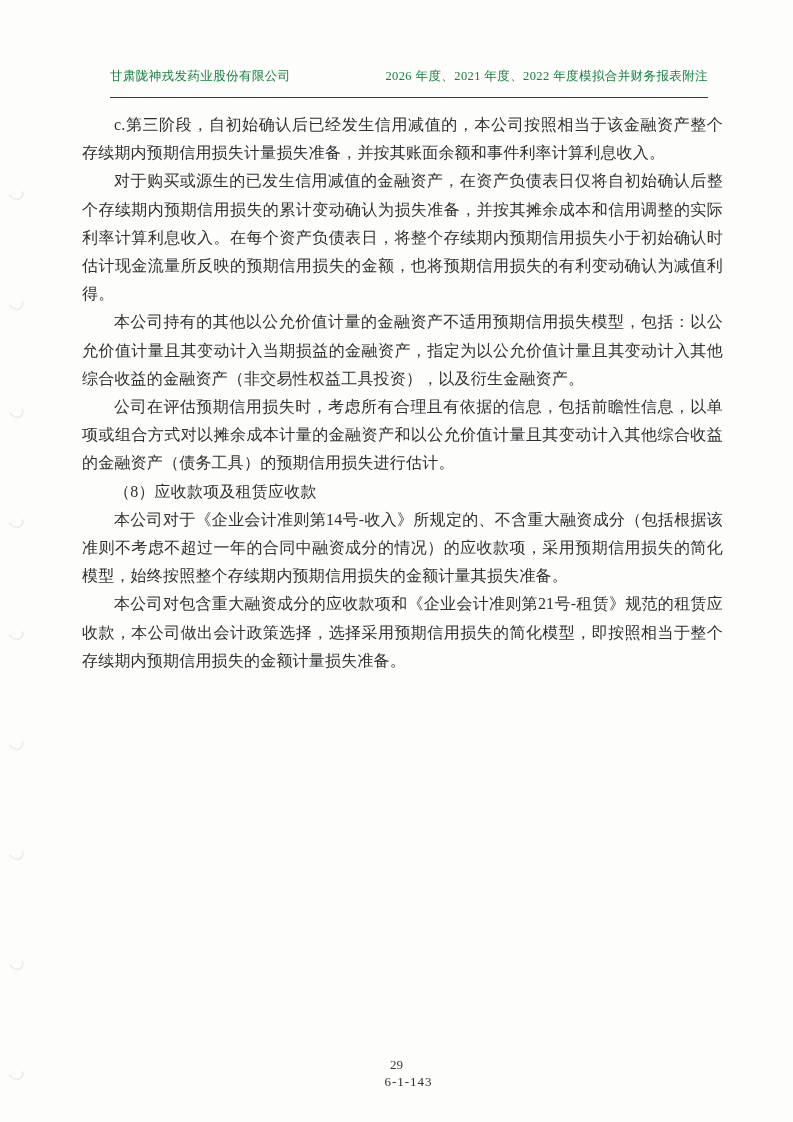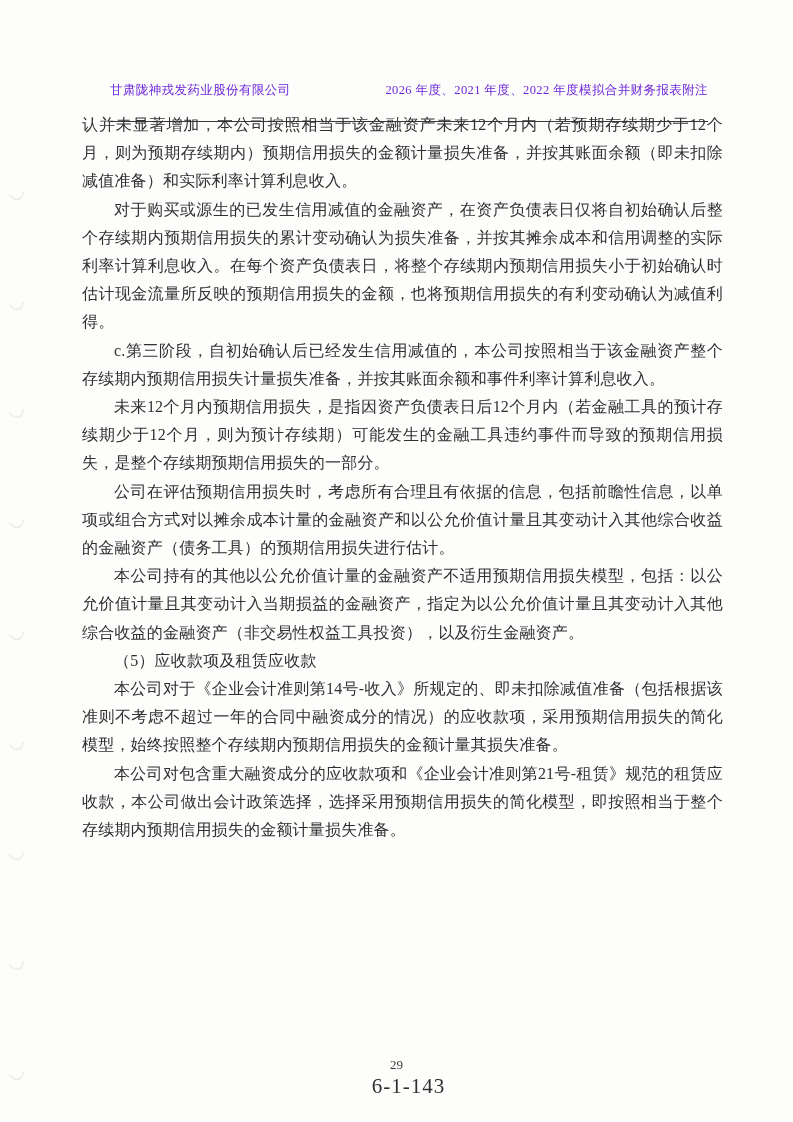--- a/index.html
+++ b/index.html
@@ -31,27 +31,26 @@
     opacity: 0.8;
   }
   .header {
     position: absolute;
     left: 110px;
     top: 68px;
     width: 598px;
     display: flex;
     justify-content: space-between;
     align-items: flex-end;
-    padding-bottom: 22px;
+    padding-bottom: 12px;
     border-bottom: 1.6px solid #3a3a3a;
     font-size: 12.5px;
-    color: #6d28d9;
+    color: #15803d;
     letter-spacing: 0.4px;
     white-space: nowrap;
-    margin-top: 14px;
   }
   .content {
     position: absolute;
     left: 82px;
     top: 111px;
     width: 641px;
     font-size: 16px;
     line-height: 28.2px;
     color: #303030;
     text-align: justify;
@@ -66,21 +65,21 @@
     width: 100%;
     text-align: center;
   }
   .footer-pageno {
     top: 1057px;
     font-size: 13px;
     color: #3a3a3a;
   }
   .footer-docno {
     top: 1074px;
-    font-size: 21px;
+    font-size: 13px;
     color: #2f2f2f;
     letter-spacing: 1px;
     padding-left: 24px;
   }
 </style>
 </head>
 <body>
 
 <div class="page">
 
@@ -93,27 +92,25 @@
   <div class="artifact" style="top:846px;"></div>
   <div class="artifact" style="top:956px;"></div>
   <div class="artifact" style="top:1066px;"></div>
 
   <div class="header">
     <span>甘肃陇神戎发药业股份有限公司</span>
     <span>2026 年度、2021 年度、2022 年度模拟合并财务报表附注</span>
   </div>
 
   <div class="content">
-    <p class="no-indent">认并未显著增加，本公司按照相当于该金融资产未来12个月内（若预期存续期少于12个月，则为预期存续期内）预期信用损失的金额计量损失准备，并按其账面余额（即未扣除减值准备）和实际利率计算利息收入。</p>
+    <p>c.第三阶段，自初始确认后已经发生信用减值的，本公司按照相当于该金融资产整个存续期内预期信用损失计量损失准备，并按其账面余额和事件利率计算利息收入。</p>
     <p>对于购买或源生的已发生信用减值的金融资产，在资产负债表日仅将自初始确认后整个存续期内预期信用损失的累计变动确认为损失准备，并按其摊余成本和信用调整的实际利率计算利息收入。在每个资产负债表日，将整个存续期内预期信用损失小于初始确认时估计现金流量所反映的预期信用损失的金额，也将预期信用损失的有利变动确认为减值利得。</p>
-    <p>c.第三阶段，自初始确认后已经发生信用减值的，本公司按照相当于该金融资产整个存续期内预期信用损失计量损失准备，并按其账面余额和事件利率计算利息收入。</p>
-    <p>未来12个月内预期信用损失，是指因资产负债表日后12个月内（若金融工具的预计存续期少于12个月，则为预计存续期）可能发生的金融工具违约事件而导致的预期信用损失，是整个存续期预期信用损失的一部分。</p>
+    <p>本公司持有的其他以公允价值计量的金融资产不适用预期信用损失模型，包括：以公允价值计量且其变动计入当期损益的金融资产，指定为以公允价值计量且其变动计入其他综合收益的金融资产（非交易性权益工具投资），以及衍生金融资产。</p>
     <p>公司在评估预期信用损失时，考虑所有合理且有依据的信息，包括前瞻性信息，以单项或组合方式对以摊余成本计量的金融资产和以公允价值计量且其变动计入其他综合收益的金融资产（债务工具）的预期信用损失进行估计。</p>
-    <p>本公司持有的其他以公允价值计量的金融资产不适用预期信用损失模型，包括：以公允价值计量且其变动计入当期损益的金融资产，指定为以公允价值计量且其变动计入其他综合收益的金融资产（非交易性权益工具投资），以及衍生金融资产。</p>
-    <p>（5）应收款项及租赁应收款</p>
-    <p>本公司对于《企业会计准则第14号-收入》所规定的、即未扣除减值准备（包括根据该准则不考虑不超过一年的合同中融资成分的情况）的应收款项，采用预期信用损失的简化模型，始终按照整个存续期内预期信用损失的金额计量其损失准备。</p>
+    <p>（8）应收款项及租赁应收款</p>
+    <p>本公司对于《企业会计准则第14号-收入》所规定的、不含重大融资成分（包括根据该准则不考虑不超过一年的合同中融资成分的情况）的应收款项，采用预期信用损失的简化模型，始终按照整个存续期内预期信用损失的金额计量其损失准备。</p>
     <p>本公司对包含重大融资成分的应收款项和《企业会计准则第21号-租赁》规范的租赁应收款，本公司做出会计政策选择，选择采用预期信用损失的简化模型，即按照相当于整个存续期内预期信用损失的金额计量损失准备。</p>
   </div>
 
   <div class="footer footer-pageno">29</div>
   <div class="footer footer-docno">6-1-143</div>
 
 </div>
 
 </body></html>

